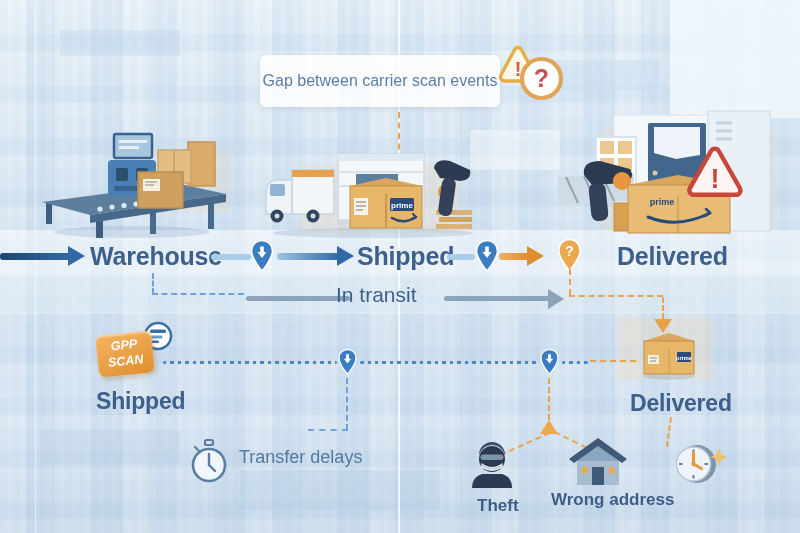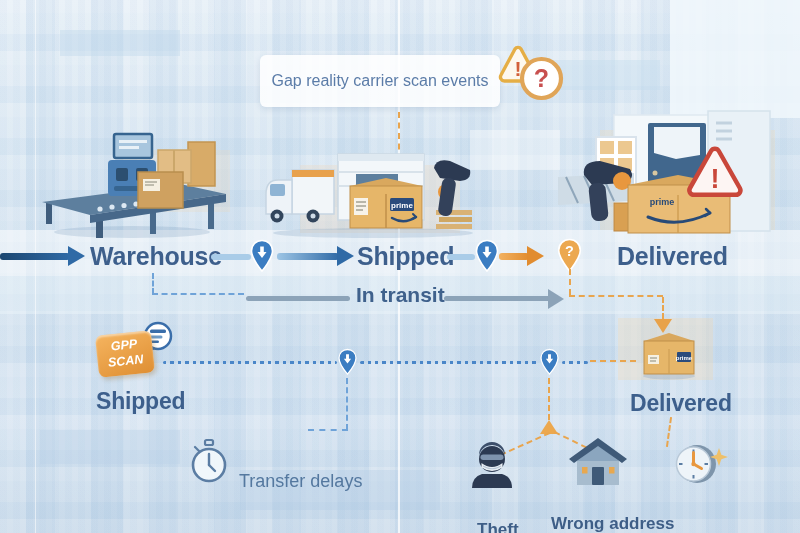--- a/index.html
+++ b/index.html
@@ -34,22 +34,22 @@
     font-size:16px;color:#5b7ca8;font-weight:400;line-height:1.35;
   }
   .gpp-tag{
     position:absolute;left:97px;top:333px;width:56px;height:42px;
     background:linear-gradient(160deg,#f5b45f,#df8f33);
     border-radius:7px;transform:rotate(-6deg);
     box-shadow:inset 0 2px 2px rgba(255,255,255,.45),2px 3px 4px rgba(150,110,50,.3);
     display:flex;flex-direction:column;justify-content:center;align-items:center;
     color:#fff;font-weight:700;font-size:12.5px;line-height:1.25;font-style:italic;
   }
-  .transit-txt{position:absolute;left:356px;top:283px;font-size:21px;font-weight:700;color:#3f618c;}
-  .issue-lbl{position:absolute;font-size:17px;font-weight:700;color:#3e5e87;white-space:nowrap;margin-top:24px;}
+  .transit-txt{position:absolute;left:336px;top:283px;font-size:21px;font-weight:400;color:#3f618c;}
+  .issue-lbl{position:absolute;font-size:17px;font-weight:700;color:#3e5e87;white-space:nowrap;}
   svg text{font-family:"Liberation Sans","DejaVu Sans",sans-serif;}
 </style>
 </head>
 <body>
 
 <div class="stage">
 
   <div class="tile" style="left:670px;top:0;width:130px;height:118px;background:rgba(240,247,252,.85);"></div>
   <div class="tile" style="left:0;top:230px;width:800px;height:46px;background:rgba(255,255,255,.5);"></div>
   <div class="tile" style="left:0;top:276px;width:800px;height:38px;background:rgba(238,246,251,.45);"></div>
@@ -59,21 +59,21 @@
   <div class="tile" style="left:618px;top:318px;width:95px;height:62px;background:rgba(242,214,176,.3);"></div>
   <div class="tile" style="left:60px;top:30px;width:120px;height:26px;background:rgba(190,215,236,.4);"></div>
   <div class="tile" style="left:470px;top:130px;width:90px;height:40px;background:rgba(255,255,255,.4);"></div>
   <div class="tile" style="left:40px;top:430px;width:140px;height:34px;background:rgba(185,210,233,.35);"></div>
   <div class="tile" style="left:540px;top:60px;width:120px;height:30px;background:rgba(196,219,238,.4);"></div>
   <div class="tile" style="left:240px;top:470px;width:200px;height:40px;background:rgba(176,203,228,.3);"></div>
   <div class="tile" style="left:398px;top:0;width:2px;height:533px;background:rgba(255,255,255,.75);"></div>
   <div class="tile" style="left:35px;top:0;width:1px;height:533px;background:rgba(255,255,255,.55);"></div>
 
   <div class="callout-box">
-    <div>Gap reality carrier scan events</div>
+    <div>Gap between carrier scan events</div>
   </div>
 
   <svg class="abs" style="left:496px;top:42px;" width="44" height="47" viewBox="0 0 44 47">
     <path d="M19 7 a3.6 3.6 0 0 1 6 0 l14 26 a4 4 0 0 1 -3.4 6 h-27.2 a4 4 0 0 1 -3.4 -6 z" fill="#fdf8ee" stroke="#e5ae45" stroke-width="3.4" stroke-linejoin="round"></path>
     <text x="22" y="34" text-anchor="middle" font-size="21" font-weight="bold" fill="#d2603a">!</text>
   </svg>
 
   <svg class="abs" style="left:518px;top:55px;" width="47" height="47" viewBox="0 0 47 47">
     <circle cx="23.5" cy="23.5" r="19.5" fill="#ffffff" stroke="#e0a558" stroke-width="4.2"></circle>
     <text x="23.5" y="32" text-anchor="middle" font-size="25" font-weight="bold" fill="#c8504f">?</text>

